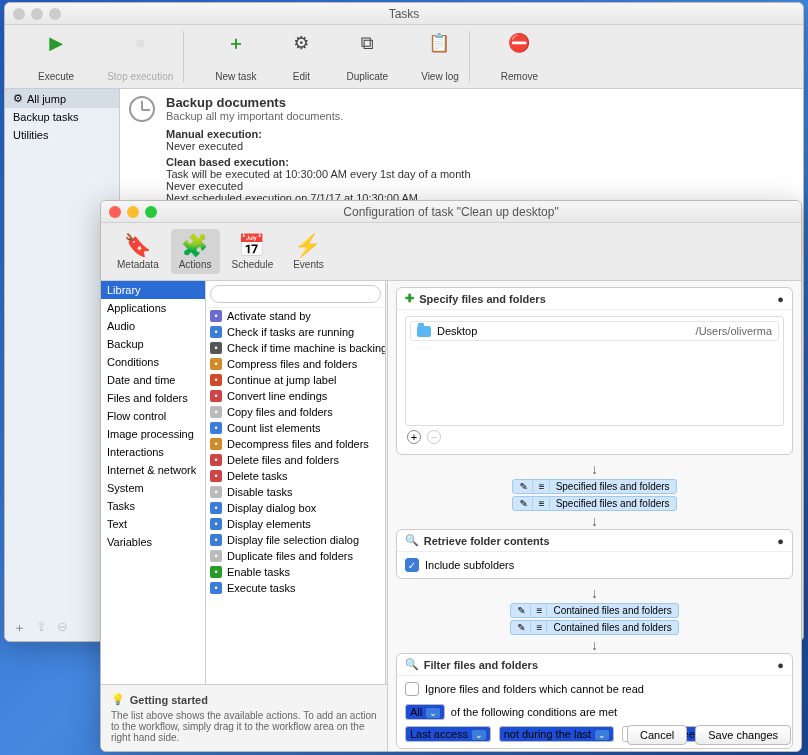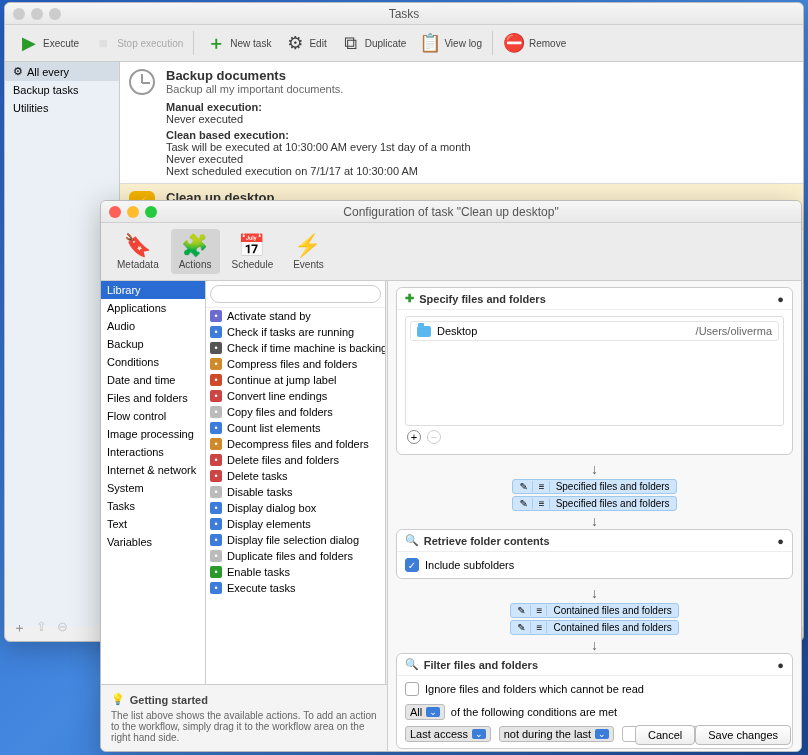--- a/index.html
+++ b/index.html
@@ -5,21 +5,21 @@
 * { box-sizing: border-box; margin: 0; padding: 0; font-family: -apple-system, "Helvetica Neue", Arial, sans-serif; }
 body { width: 808px; height: 755px; background: linear-gradient(135deg,#2460c4,#4488e0,#1a4a9a); position: relative; overflow: hidden; }
 .win { position: absolute; background:#f0f0f0; border:1px solid #bbb; border-radius:6px; box-shadow:0 6px 30px rgba(0,0,0,.25); overflow:hidden; }
 .titlebar { height:22px; background:linear-gradient(#f6f6f6,#e8e8e8); border-bottom:1px solid #d0d0d0; display:flex; align-items:center; padding:0 8px; font-size:12px; color:#555; position:relative; }
 .titlebar .title { position:absolute; left:0; right:0; text-align:center; pointer-events:none; }
 .traffic { display:flex; gap:6px; }
 .traffic span { width:12px; height:12px; border-radius:50%; display:inline-block; }
 .tl-red{background:#ff5f56;} .tl-yellow{background:#ffbd2e;} .tl-green{background:#27c93f;}
 .traffic.inactive span{background:#ccc;}
 .toolbar { display:flex; padding:4px 6px; gap:0; border-bottom:1px solid #ccc; background:#ececec; }
-.toolbar .tbtn { display:flex; flex-direction:row; align-items:center; font-size:10px; color:#444; padding:2px 6px; border-radius:4px; gap:2px; }
+.toolbar .tbtn { display:flex; flex-direction:column; align-items:center; font-size:10px; color:#444; padding:2px 6px; border-radius:4px; gap:16px;margin-left:21px; }
 .toolbar .tbtn .icon { width:24px; height:24px; display:flex; align-items:center; justify-content:center; font-size:18px; }
 .toolbar .sep { width:1px; background:#ccc; margin:2px 4px; }
 .tasks-body { display:flex; height:calc(100% - 22px - 52px); }
 .sidebar { width:115px; background:#eaf0f5; border-right:1px solid #ccc; font-size:11px; }
 .sidebar .item { padding:3px 8px; display:flex; align-items:center; gap:4px; }
 .sidebar .item.sel { background:#d4dde5; }
 .task-list { flex:1; overflow:auto; background:#fff; }
 .task-row { display:flex; border-bottom:1px solid #ddd; padding:6px 8px; gap:10px; }
 .task-row.sel { background:#fdf2d0; }
 .task-icon { width:28px; height:28px; flex-shrink:0; display:flex; align-items:center; justify-content:center; font-size:20px; }
@@ -49,28 +49,28 @@
 .card-body { padding:6px 8px; }
 .file-row { display:flex; align-items:center; gap:6px; border:1px solid #e5e5e5; border-radius:3px; padding:3px 6px; font-size:11px; }
 .file-row .path { margin-left:auto; color:#666; }
 .addrem { display:flex; gap:6px; padding:4px 2px; }
 .addrem span { width:14px; height:14px; border-radius:50%; display:flex; align-items:center; justify-content:center; font-size:11px; }
 .arrow { text-align:center; font-size:14px; color:#666; }
 .pill { display:inline-flex; align-items:center; background:#cfe5fb; border:1px solid #9ec8ee; border-radius:3px; font-size:10px; padding:1px 2px; gap:2px; }
 .pill span{padding:0 4px;}
 .pill .seg{border-right:1px solid #a8cff0;}
 .center{text-align:center; margin:2px 0;}
-.sel-field{border:1px solid #bbb; border-radius:3px; padding:1px 4px; background:#e5e5e5; display:inline-flex; align-items:center; font-size:11px;}
+.sel-field{border:1px solid #bbb; border-radius:3px; padding:1px 4px; background:#1d4ed8; display:inline-flex; align-items:flex-end; font-size:11px;}
 .sel-field .arr{background:#3b7dd8;color:#fff;border-radius:2px;padding:0 3px;margin-left:4px;font-size:9px;}
 .num-field{border:1px solid #bbb;border-radius:3px;padding:1px 4px;background:#fff;width:40px;text-align:center;display:inline-block;}
 .chk{display:inline-flex;align-items:center;justify-content:center;width:14px;height:14px;border:1px solid #aaa;border-radius:3px;background:#fff;font-size:10px;}
 .chk.on{background:#3b7dd8;color:#fff;border-color:#3b7dd8;}
 .getting { border-top:1px solid #ccc; padding:8px 10px; font-size:11px; color:#444; background:#f4f4f4; }
 .getting .h{font-weight:bold; display:flex; align-items:center; gap:5px; margin-bottom:4px;}
-.footer-btns{position:absolute;bottom:6px;right:10px;display:flex;}
+.footer-btns{position:absolute;bottom:6px;right:10px;display:flex;gap:8px;}
 .footer-btns button{font-size:11px;padding:3px 12px;border:1px solid #bbb;border-radius:4px;background:linear-gradient(#fff,#eee);}
 .bottom-bar{position:absolute;left:8px;bottom:4px;display:flex;gap:10px;color:#888;font-size:13px;}
 .icon-gear::before{content:"⚙";} .icon-play::before{content:"▶";color:#2a9a2a;}
 .icon-stop::before{content:"⏹";color:#ccc;} .icon-plus::before{content:"＋";color:#2a9a2a;font-weight:bold;}
 .icon-dup::before{content:"⧉";} .icon-log::before{content:"📋";} .icon-rem::before{content:"⛔";}
 .icon-clock{width:26px;height:26px;border:2px solid #999;border-radius:50%;position:relative;}
 .icon-clock::before{content:"";position:absolute;width:2px;height:9px;background:#999;left:50%;top:3px;transform:translateX(-50%);}
 .icon-clock::after{content:"";position:absolute;width:8px;height:2px;background:#999;left:50%;top:50%;}
 .icon-bolt{width:26px;height:26px;background:#f7b500;border-radius:6px;display:flex;align-items:center;justify-content:center;color:#333;font-size:16px;}
 .icon-folder{width:14px;height:11px;background:#5bb7f0;border-radius:2px;display:inline-block;position:relative;}
@@ -117,21 +117,21 @@
       <div class="sep"></div>
       <div class="tbtn">
         <span class="icon icon-rem"></span>
         <span>Remove</span>
       </div>
     </div>
   <div class="tasks-body">
     <div class="sidebar" id="tasks-sidebar">
         <div class="item sel">
           <span>⚙</span>
-          <span>All every</span>
+          <span>All jump</span>
         </div>
         <div class="item">
           <span>Backup tasks</span>
         </div>
         <div class="item">
           <span>Utilities</span>
         </div>
       </div>
     <div class="task-list" id="tasks-list">
         <div class="task-row">

